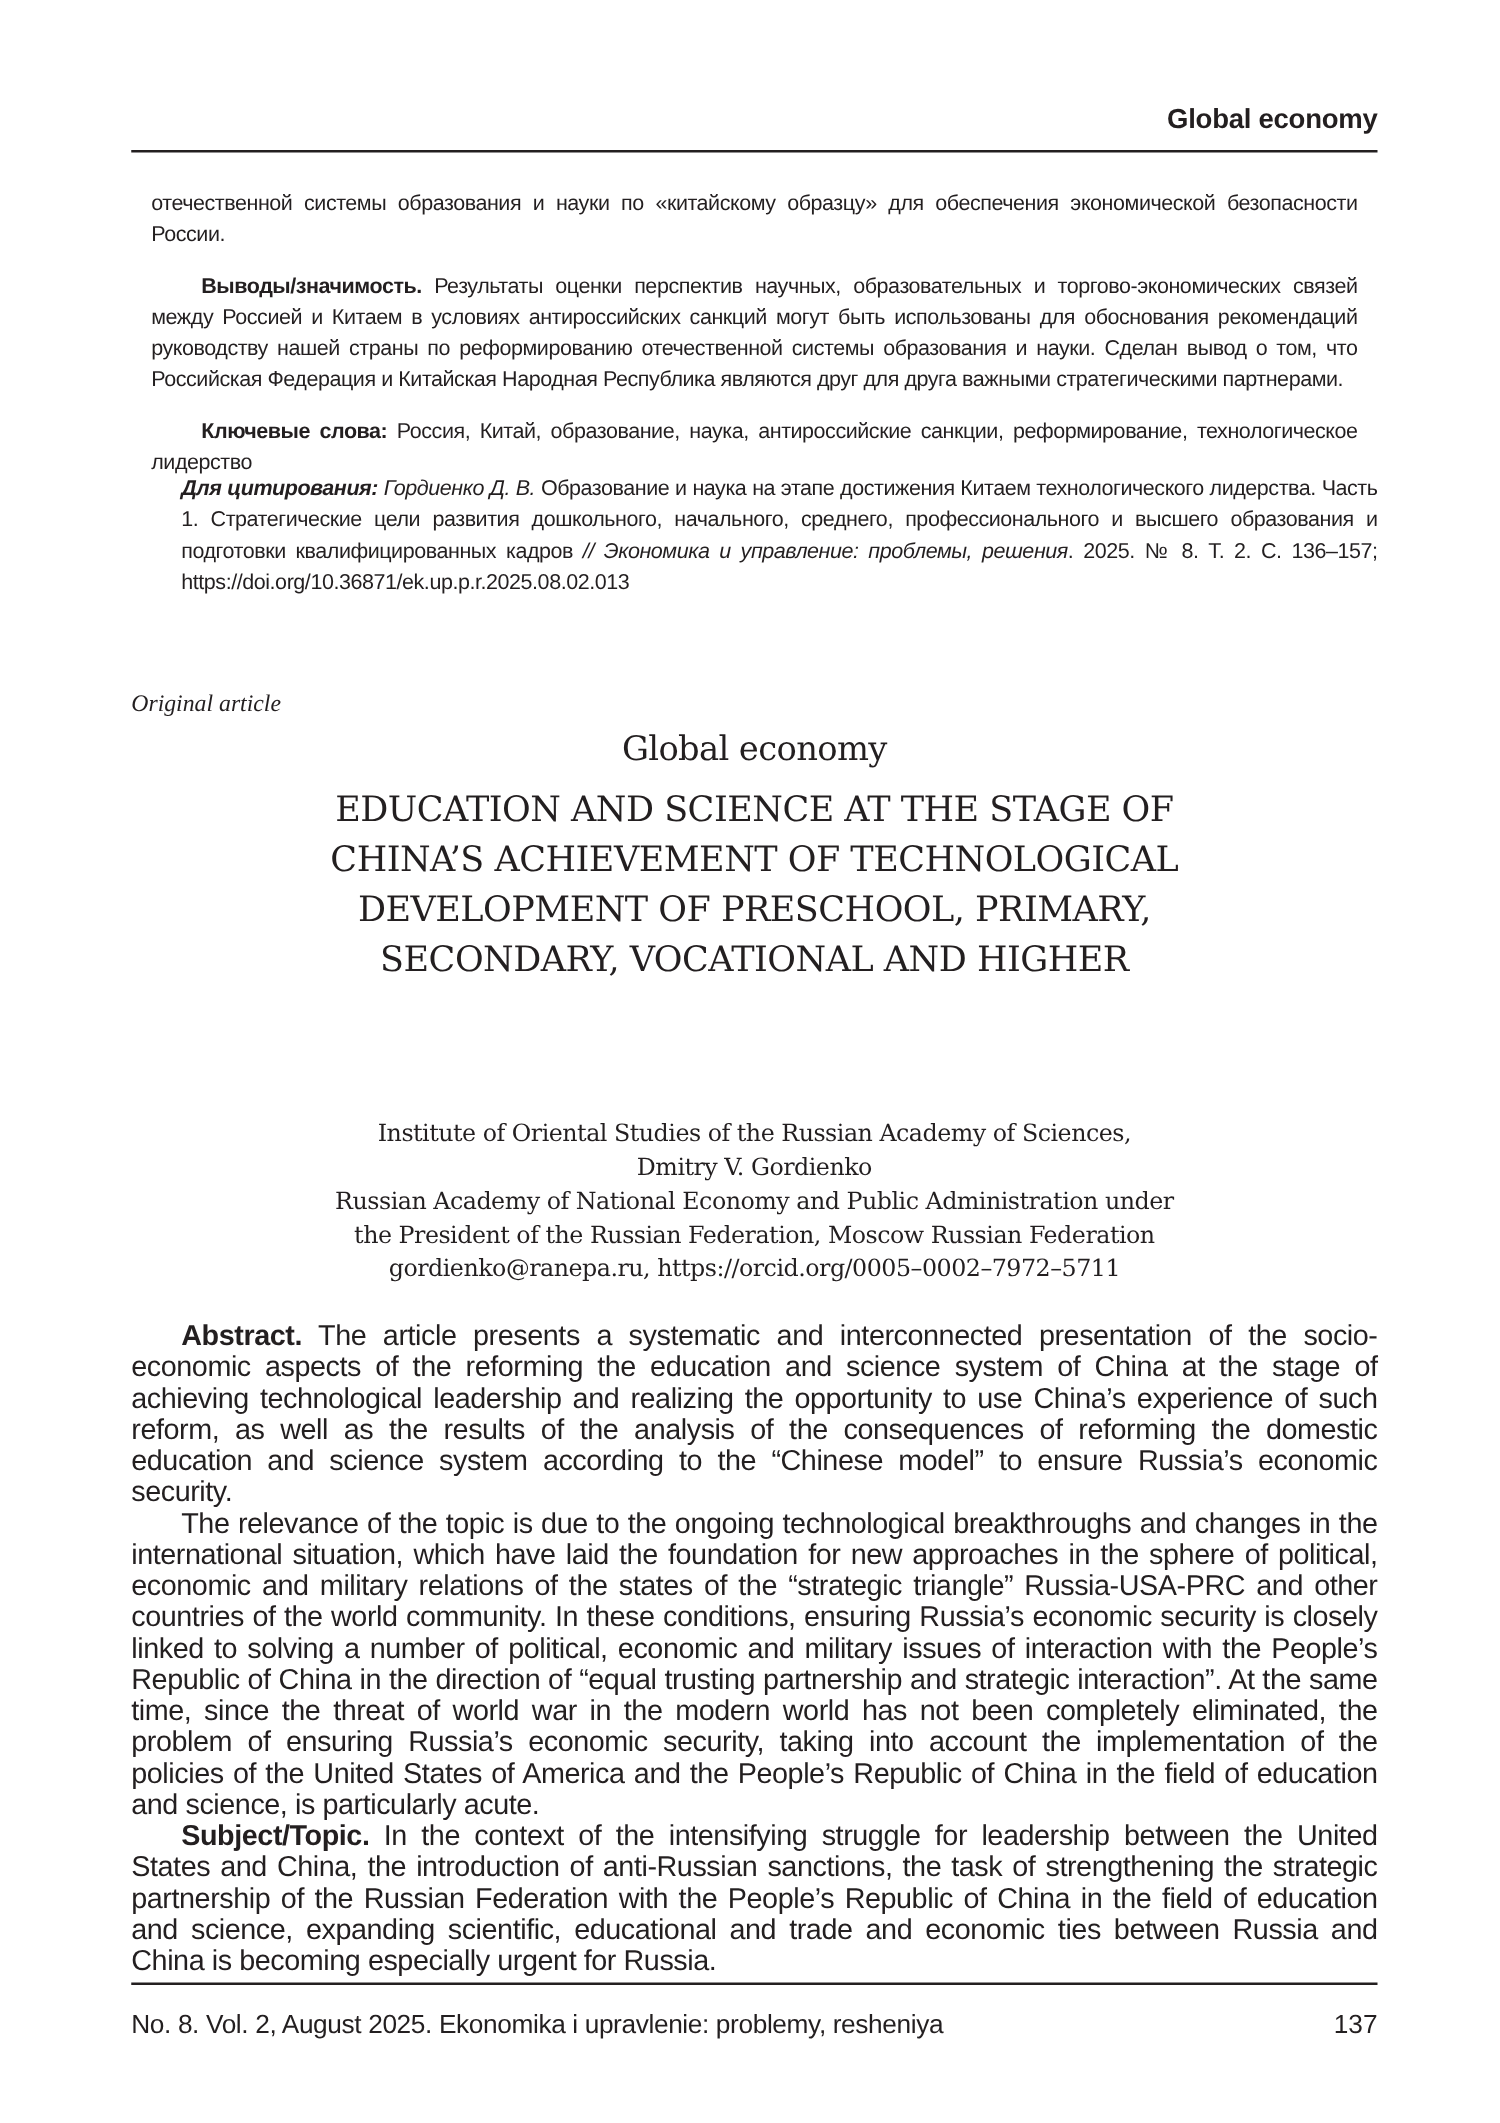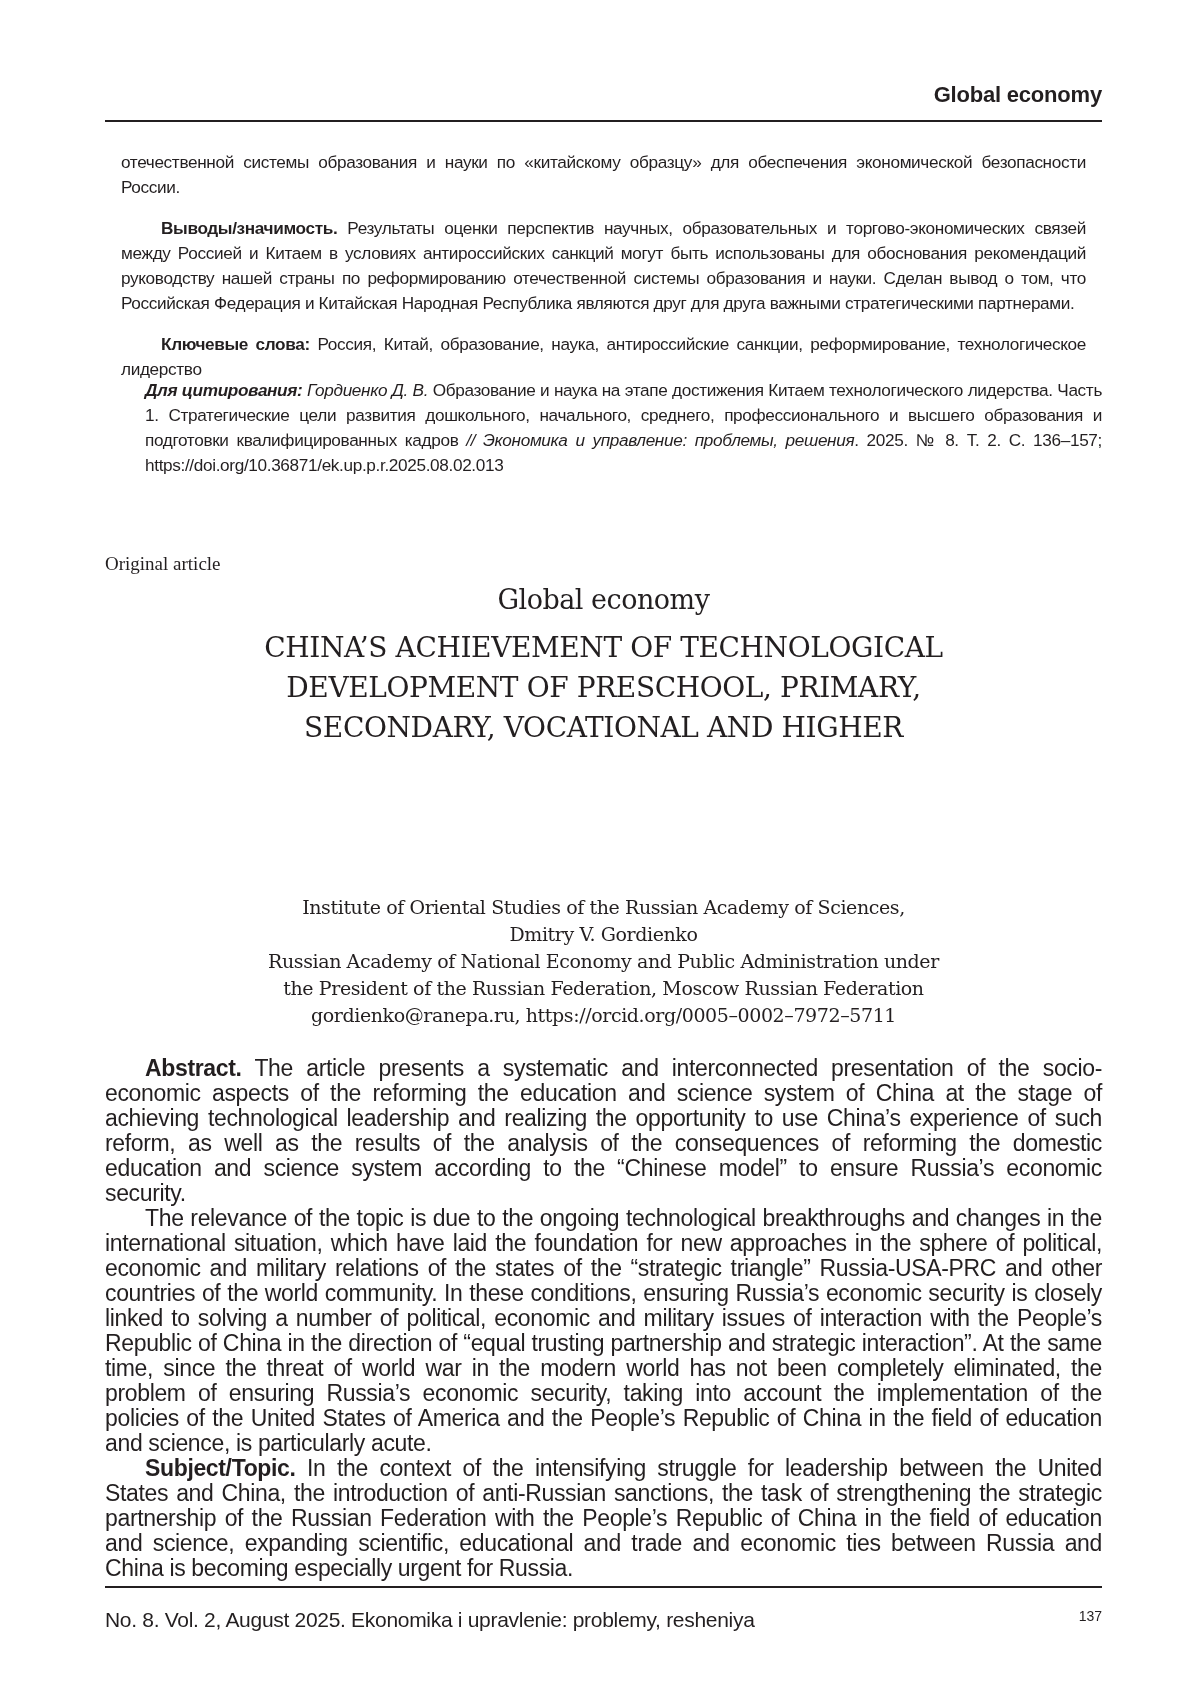--- a/index.html
+++ b/index.html
@@ -21,21 +21,21 @@
   .ru-block b { font-weight: bold; }
   .cite {
     position: absolute; top: 378px; left: 40px; width: 957px;
     font-family: "Liberation Sans", sans-serif; font-size: 17.2px; line-height: 25px;
     text-align: justify; letter-spacing: -0.35px;
   }
   .cite b { font-weight: bold; font-style: italic; }
   .cite i { font-style: italic; margin-top: 34px; }
   .orig-label {
     position: absolute; top: 553px; left: 0;
-    font-family: "Liberation Serif", serif; font-size: 19px;
+    font-family: "Liberation Serif", serif; font-size: 19px; font-style: italic;
   }
   .section-title {
     position: absolute; top: 584px; left: 0; width: 997px; text-align: center;
     font-family: "DejaVu Serif", serif; font-size: 27px; letter-spacing: -0.5px;
   }
   .article-title {
     position: absolute; top: 628px; left: 0; width: 997px; text-align: center;
     font-family: "DejaVu Serif", serif; font-size: 28px; line-height: 40px;
     letter-spacing: -0.4px; font-weight: normal;
   }
@@ -53,21 +53,21 @@
   }
   .abstract p { margin: 0; text-indent: 40px; }
   .abstract b { font-weight: bold; }
   .rule-bottom { position: absolute; top: 1586px; left: 0; width: 997px; height: 2px; background: #231f20; }
   .footer-left {
     position: absolute; top: 1608px; left: 0;
     font-family: "Liberation Sans", sans-serif; font-size: 21px; letter-spacing: -0.3px;
   }
   .footer-page {
     position: absolute; top: 1608px; right: 0;
-    font-family: "Liberation Sans", sans-serif; font-size: 14px;
+    font-family: "Liberation Sans", sans-serif; font-size: 21px;
   }
 </style>
 </head>
 <body>
 
 <div class="page">
 
   <div class="running-head">Global economy</div>
   <div class="rule-top"></div>
 
@@ -76,20 +76,21 @@
     <p class="indent"><b>Выводы/значимость.</b><span> Результаты оценки перспектив научных, образовательных и торгово-экономических связей между Россией и Китаем в условиях антироссийских санкций могут быть использованы для обоснования рекомендаций руководству нашей страны по реформированию отечественной системы образования и науки. Сделан вывод о том, что Российская Федерация и Китайская Народная Республика являются друг для друга важными стратегическими партнерами.</span></p>
     <p class="indent"><b>Ключевые слова:</b><span> Россия, Китай, образование, наука, антироссийские санкции, реформирование, технологическое лидерство</span></p>
   </div>
 
   <div class="cite"><b>Для цитирования:</b><i> Гордиенко Д. В.</i><span> Образование и наука на этапе достижения Китаем технологического лидерства. Часть 1. Стратегические цели развития дошкольного, начального, среднего, профессионального и высшего образования и подготовки квалифицированных кадров </span><i>// Экономика и управление: проблемы, решения</i><span>. 2025. № 8. Т. 2. С. 136–157; https://doi.org/10.36871/ek.up.p.r.2025.08.02.013</span></div>
 
   <div class="orig-label">Original article</div>
   <div class="section-title">Global economy</div>
 
   <div class="article-title">
+    <div>EDUCATION AND SCIENCE AT THE STAGE OF</div>
     <div>CHINA’S ACHIEVEMENT OF TECHNOLOGICAL</div>
     <div>DEVELOPMENT OF PRESCHOOL, PRIMARY,</div>
     <div>SECONDARY, VOCATIONAL AND HIGHER</div>
   </div>
 
   <div class="authors">
     <div>Institute of Oriental Studies of the Russian Academy of Sciences,</div>
     <div>Dmitry V. Gordienko</div>
     <div>Russian Academy of National Economy and Public Administration under</div>
     <div>the President of the Russian Federation, Moscow Russian Federation</div>

